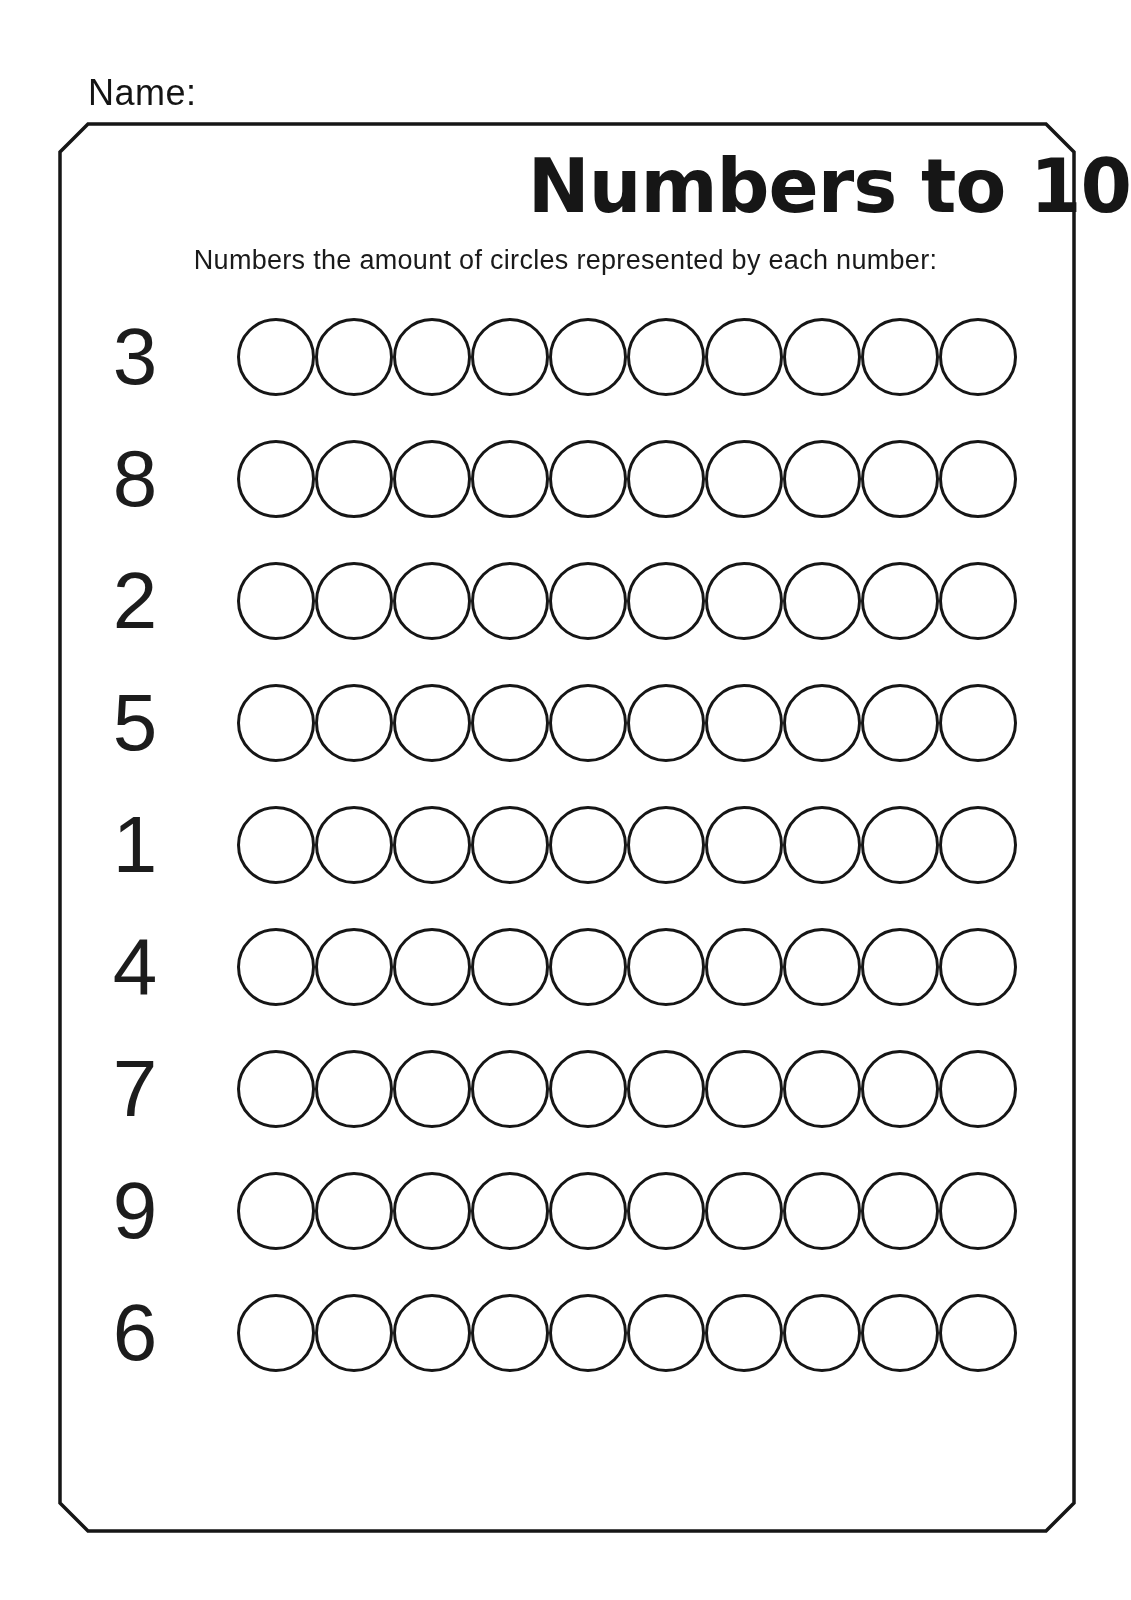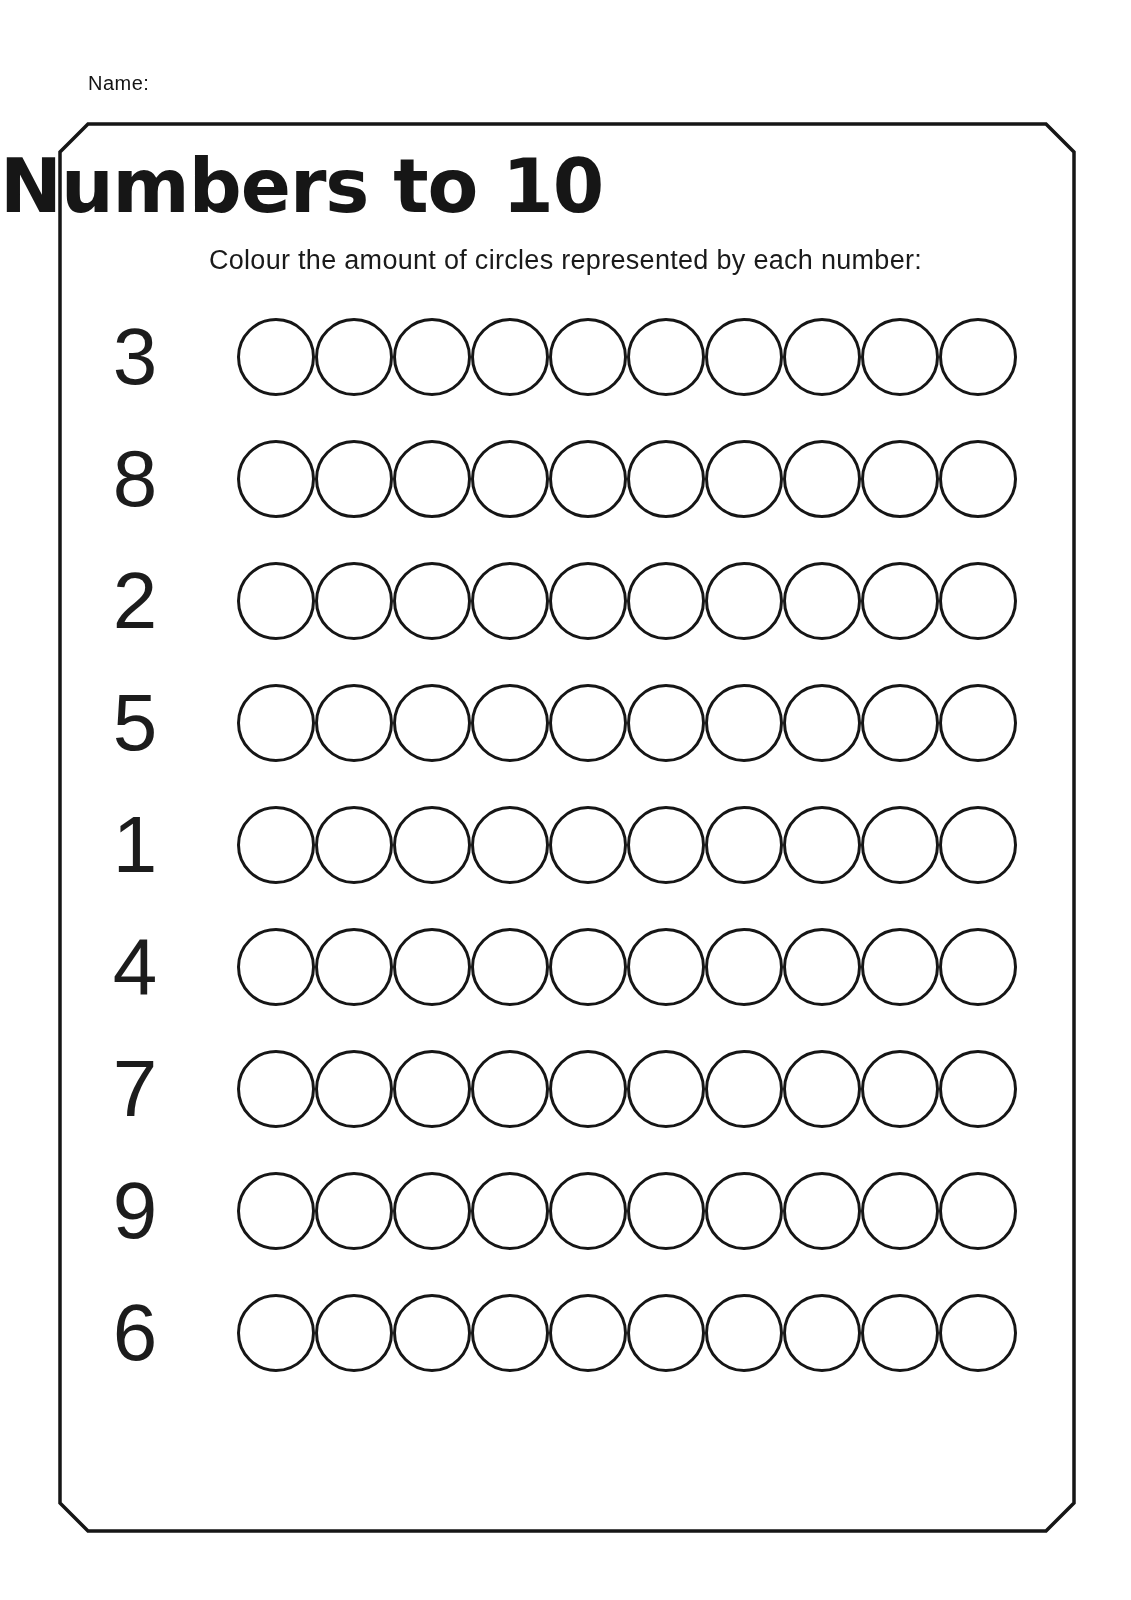--- a/index.html
+++ b/index.html
@@ -7,34 +7,34 @@
     width: 1131px; height: 1600px;
     background: #ffffff;
     position: relative;
     overflow: hidden;
     font-family: "Liberation Sans", sans-serif;
     color: #141414;
   }
   .name-label {
     position: absolute;
     left: 88px; top: 72px;
-    font-size: 20px;
+    font-size: 36px;
     font-weight: 400;
     letter-spacing: 0.5px;
     color: #141414;
   }
   .frame-svg {
     position: absolute;
     left: 0; top: 0;
     width: 1131px; height: 1600px;
   }
   .page-title {
     position: absolute;
     top: 146px; left: 0; right: 0;
-    text-align: left;
+    text-align: right;
     font-family: "DejaVu Sans", sans-serif;
     font-weight: bold;
     font-size: 74px;
     line-height: 1.1;
     letter-spacing: -1px;
     color: #161616;
   }
   .instruction {
     position: absolute;
     top: 245px; left: 0; right: 0;
@@ -78,21 +78,21 @@
 <body>
 
 <div class="name-label">Name:</div>
 
 <svg class="frame-svg" viewBox="0 0 1131 1600" xmlns="http://www.w3.org/2000/svg" aria-hidden="true">
   <polygon points="88,124 1046,124 1074,152 1074,1503 1046,1531 88,1531 60,1503 60,152" fill="none" stroke="#161616" stroke-width="3.5" stroke-linejoin="miter"></polygon>
 </svg>
 
 <div class="page-title">Numbers to 10</div>
 
-<div class="instruction">Colour the amount of circles represented by each number:</div>
+<div class="instruction">Numbers the amount of circles represented by each number:</div>
 
 <div class="rows">
     <div class="row">
     <div class="row-number">3</div>
     <div class="row-circles">
         <div class="circle"></div>
         <div class="circle"></div>
         <div class="circle"></div>
         <div class="circle"></div>
         <div class="circle"></div>

